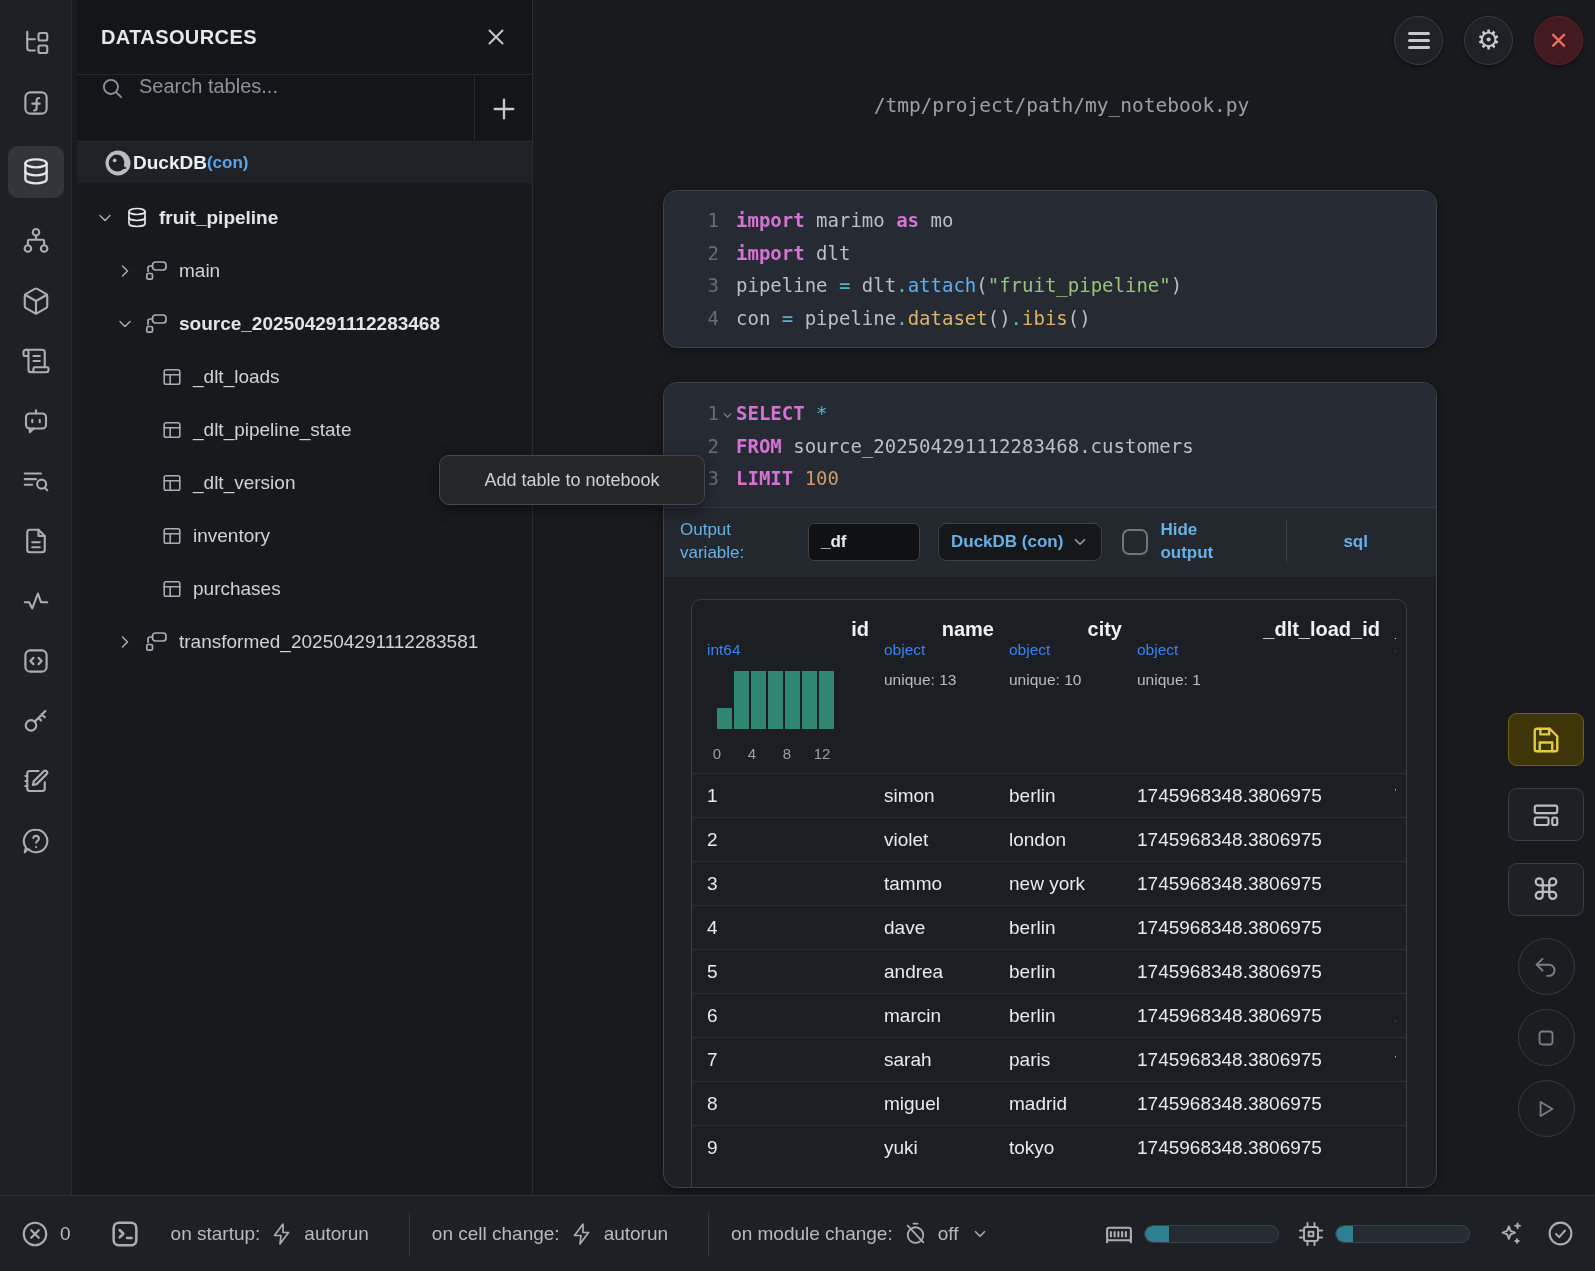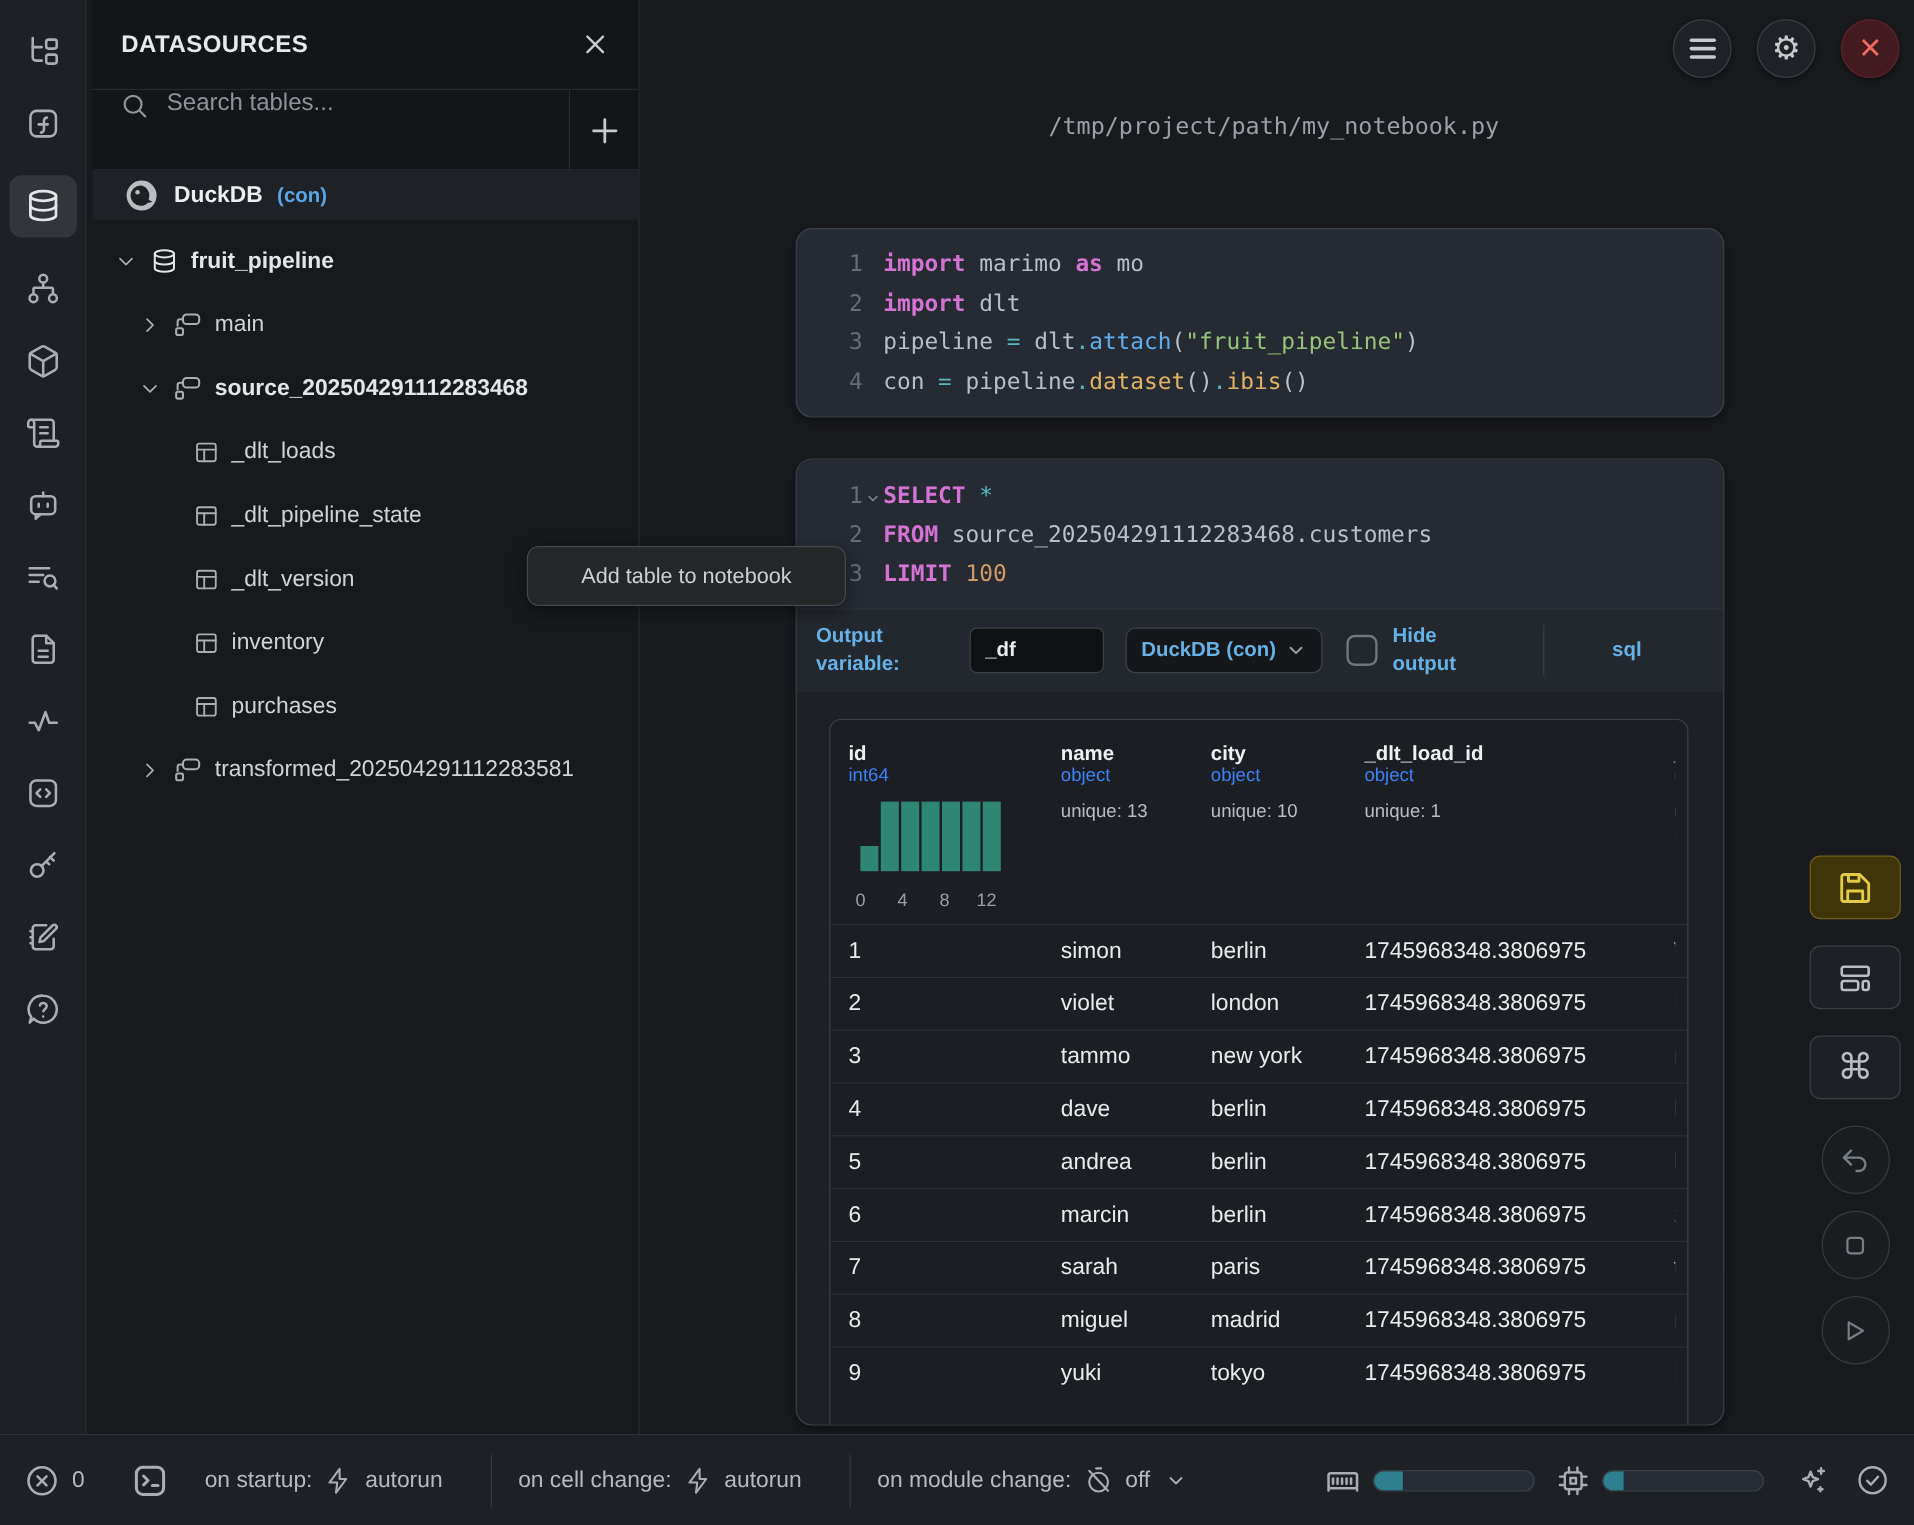--- a/index.html
+++ b/index.html
@@ -31,21 +31,21 @@
   }
   .panel-title{ font-size:20px; font-weight:bold; color:#e6e8ea; letter-spacing:.4px; }
   .panel-search{
     height:67px; background:#131518; border-bottom:1px solid #26292d;
     display:flex; align-items:flex-start; padding:0 0 0 22px;
   }
   .search-placeholder{ color:#8d9399; font-size:20px; margin-left:14px; flex:1; }
   .search-divider{ width:1px; height:67px; background:#26292d; }
   .panel-add{ width:57px; height:67px; display:flex; align-items:center; justify-content:center; color:#c6cacd; }
   .conn-row{
-    height:41px; background:#1e2226; display:flex; align-items:center; padding:0 0 0 26px; gap:12px;
+    height:41px; background:#1e2226; display:flex; align-items:center; padding:0 0 0 26px; 
   }
   .conn-name{ font-weight:bold; font-size:19px; color:#eceef0; }
   .conn-alias{ font-weight:bold; font-size:17px; color:#58a6e8; }
   #tree{ padding-top:8px; }
   .trow{ height:53px; display:flex; align-items:center; gap:10px; font-size:19px; color:#cfd3d6; }
   .trow .chev{ flex:0 0 auto; }
   .trow.sel{ background:#2d5f6b; color:#e8f4f7; }
   .tlabel.b{ font-weight:bold; color:#e3e6e8; }
   .add-box{ margin-left:auto; margin-right:22px; }
 
@@ -90,21 +90,21 @@
   .tk-fnb{ color:#61afef; }
   .tk-fno{ color:#e0b265; }
   .tk-str{ color:#98c379; }
   .tk-num{ color:#d19a66; }
   .tk-pl{ color:#b8bfc7; }
 
   #out-strip{
     background:#23272e; border-top:1px solid #31363d; height:70px;
     display:flex; align-items:center; padding:0 16px;
   }
-  .out-label{ width:105px; font-size:17px; font-weight:bold; color:#66b1e6; line-height:1.35; }
+  .out-label{ width:105px; font-size:17px; font-weight:normal; color:#66b1e6; line-height:1.35; }
   .var-input{
     width:112px; height:38px; background:#0f1113; border:1px solid #3c4249; border-radius:6px;
     color:#e8eaec; font-weight:bold; font-size:17px; display:flex; align-items:center; padding-left:12px; margin-left:23px;
   }
   .engine-select{
     height:38px; background:#15171a; border:1px solid #3c4249; border-radius:8px;
     display:flex; align-items:center; gap:8px; padding:0 12px; margin-left:18px;
     color:#66b1e6; font-weight:bold; font-size:17px;
   }
   .hide-check{ width:26px; height:26px; border:2px solid #70767c; border-radius:7px; margin-left:20px; flex:0 0 auto; }
@@ -112,21 +112,21 @@
   .strip-divider{ width:1px; height:42px; background:#3a3f45; margin-left:48px; }
   .lang-label{ margin-left:56px; font-size:17px; font-weight:bold; color:#66b1e6; }
 
   
   #dtable{
     position:absolute; left:27px; top:216px; width:716px; height:600px;
     border:1px solid #3a3f45; border-radius:10px; background:#1b1e22; overflow:hidden;
   }
   .th-row{ display:flex; padding:18px 0 10px 0; }
   .th-cell{ flex:0 0 auto; padding-left:15px; overflow:hidden; }
-  .th-name{ font-size:17px; font-weight:bold; color:#eef0f2; }
+  .th-name{ font-size:20px; font-weight:bold; color:#eef0f2;text-align:right; }
   .th-type{ font-size:15.5px; color:#3b82f6; margin-top:0; }
   .th-unique{ font-size:15.5px; color:#b9bec3; margin-top:12px; }
   .hist{ margin-top:12px; width:128px; }
   .hist-bars{ display:flex; align-items:flex-end; gap:2px; height:58px; padding-left:10px; }
   .hist-bars i{ display:block; width:15px; background:#2f8673; }
   .hist-ticks{ display:flex; padding-left:9px; margin-top:3px; }
   .hist-ticks i{ display:block; width:2px; height:9px; background:#e8eaec; margin-right:15.5px; }
   .hist-labels{ position:relative; height:18px; margin-top:4px; font-size:15px; color:#9aa0a5; }
   .hist-labels span{ position:absolute; transform:translateX(-50%); }
   .tb-row{ display:flex; align-items:center; height:44px; border-top:1px solid #2c3034; font-size:19px; color:#e8eaec; }

